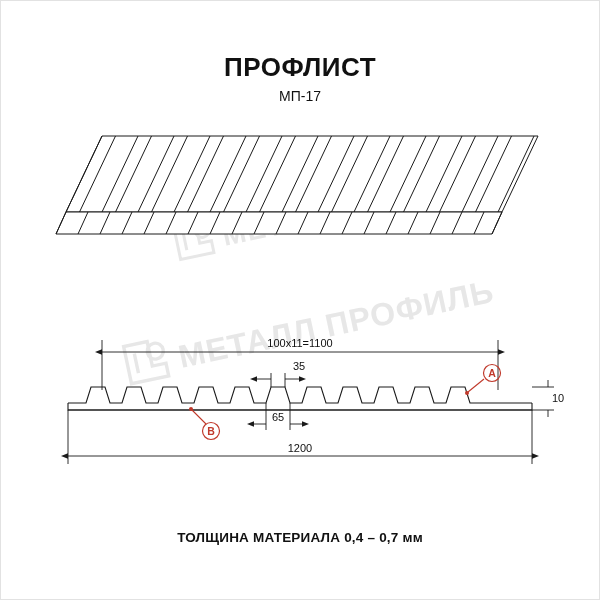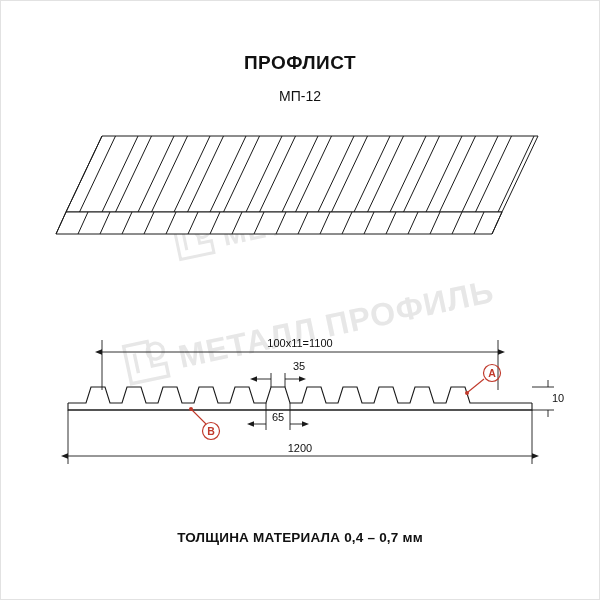--- a/index.html
+++ b/index.html
@@ -28,21 +28,21 @@
     border: 1px solid #e2e2e2;
     box-sizing: border-box;
     pointer-events: none;
   }
   .title {
     position: absolute;
     top: 52px;
     left: 0;
     width: 600px;
     text-align: center;
-    font-size: 19px;
+    font-size: 26px;
     font-weight: bold;
     letter-spacing: 0.5px;
     color: #111111;
   }
   .subtitle {
     position: absolute;
     top: 88px;
     left: 0;
     width: 600px;
     text-align: center;
@@ -96,21 +96,21 @@
   }
 </style>
 </head>
 <body>
 
 <div class="page">
 
   <div class="frame"></div>
 
   <div class="title">ПРОФЛИСТ</div>
-  <div class="subtitle">МП-12</div>
+  <div class="subtitle">МП-17</div>
 
   <div class="wm wm1">
     <svg width="300" height="70" viewBox="0 0 300 70">
       <g transform="rotate(-12 150 35)">
         <g fill="none" stroke="#e7e7e7" stroke-width="3">
           <path d="M6 18 L6 52 L40 52 L40 40 L28 40 L28 18 Z"></path>
           <path d="M14 26 L14 44"></path>
           <circle cx="33" cy="28" r="7"></circle>
         </g>
         <text x="52" y="48" font-family="Liberation Sans, sans-serif" font-size="28" font-weight="bold" fill="#e7e7e7" letter-spacing="1">МЕТАЛЛ ПРОФИЛЬ</text>

